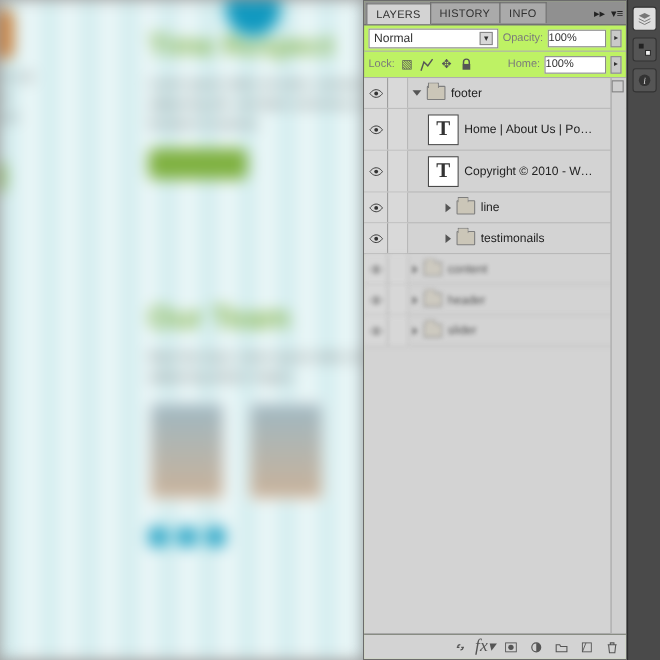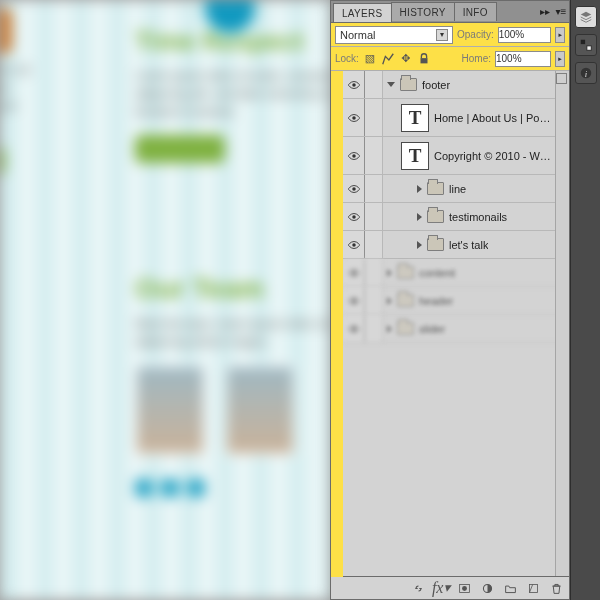--- a/index.html
+++ b/index.html
@@ -49,21 +49,21 @@
     border:1px solid #333; border-radius:3px;
     background:#555;
   }
   .rightbar svg { width:14px; height:14px; }
 
   
   .panel {
     position: absolute;
     left: 330px; top: 0;
     width: 240px; height: 600px;
-    background: #fde047;
+    background: #bef264;
     border: 1px solid #6b6b6b;
     font-size: 11px;
     color: #333;
     display:flex; flex-direction:column;
   }
   .panel .tabs {
     display:flex; align-items:center; gap:0; height:22px;
     background:#909090;
     border-bottom:1px solid #6b6b6b;
     padding-left:2px;
@@ -112,21 +112,20 @@
   .panel .mini {
     width:10px;height:16px;background:#c9c9c9;border:1px solid #8b8b8b;font-size:7px;line-height:14px;text-align:center;
   }
   .panel .lockicons { display:flex; gap:4px; }
   .panel .lockicons span { width:14px;height:14px; display:inline-flex;align-items:center;justify-content:center;font-size:11px;color:#555;}
 
   .panel .tree {
     flex:1; overflow:auto; border-bottom:1px solid #6b6b6b;
     background:#d3d3d3;
     position: relative;
-    margin-left: 12px;
   }
   .panel .tree::after{
     content:"";
     position:absolute;
     right:0; top:0;
     width:13px; height:100%;
     background:#cfcfcf;
     border-left:1px solid #a5a5a5;
   }
   .panel .tree::before{
@@ -324,34 +323,20 @@
             <circle cx="8" cy="5" r="2" fill="#333"></circle>
           </svg>
         </div>
         <div class="gutter"></div>
         <div class="content">
           <span class="twisty right"></span>
           <span class="folder"></span>
           <span class="label-text">testimonails</span>
         </div>
       </div>
-      <div class="layer indent-2">
-        <div class="vis">
-          <svg viewBox="0 0 16 10">
-            <path d="M8 1C4 1 1.5 5 1.5 5S4 9 8 9s6.5-4 6.5-4S12 1 8 1z" fill="none" stroke="#333" stroke-width="1"></path>
-            <circle cx="8" cy="5" r="2" fill="#333"></circle>
-          </svg>
-        </div>
-        <div class="gutter"></div>
-        <div class="content">
-          <span class="twisty right"></span>
-          <span class="folder"></span>
-          <span class="label-text">let's talk</span>
-        </div>
-      </div>
       <div class="layer indent-0 blurred">
         <div class="vis">
           <svg viewBox="0 0 16 10">
             <path d="M8 1C4 1 1.5 5 1.5 5S4 9 8 9s6.5-4 6.5-4S12 1 8 1z" fill="none" stroke="#333" stroke-width="1"></path>
             <circle cx="8" cy="5" r="2" fill="#333"></circle>
           </svg>
         </div>
         <div class="gutter"></div>
         <div class="content">
           <span class="twisty right"></span>

